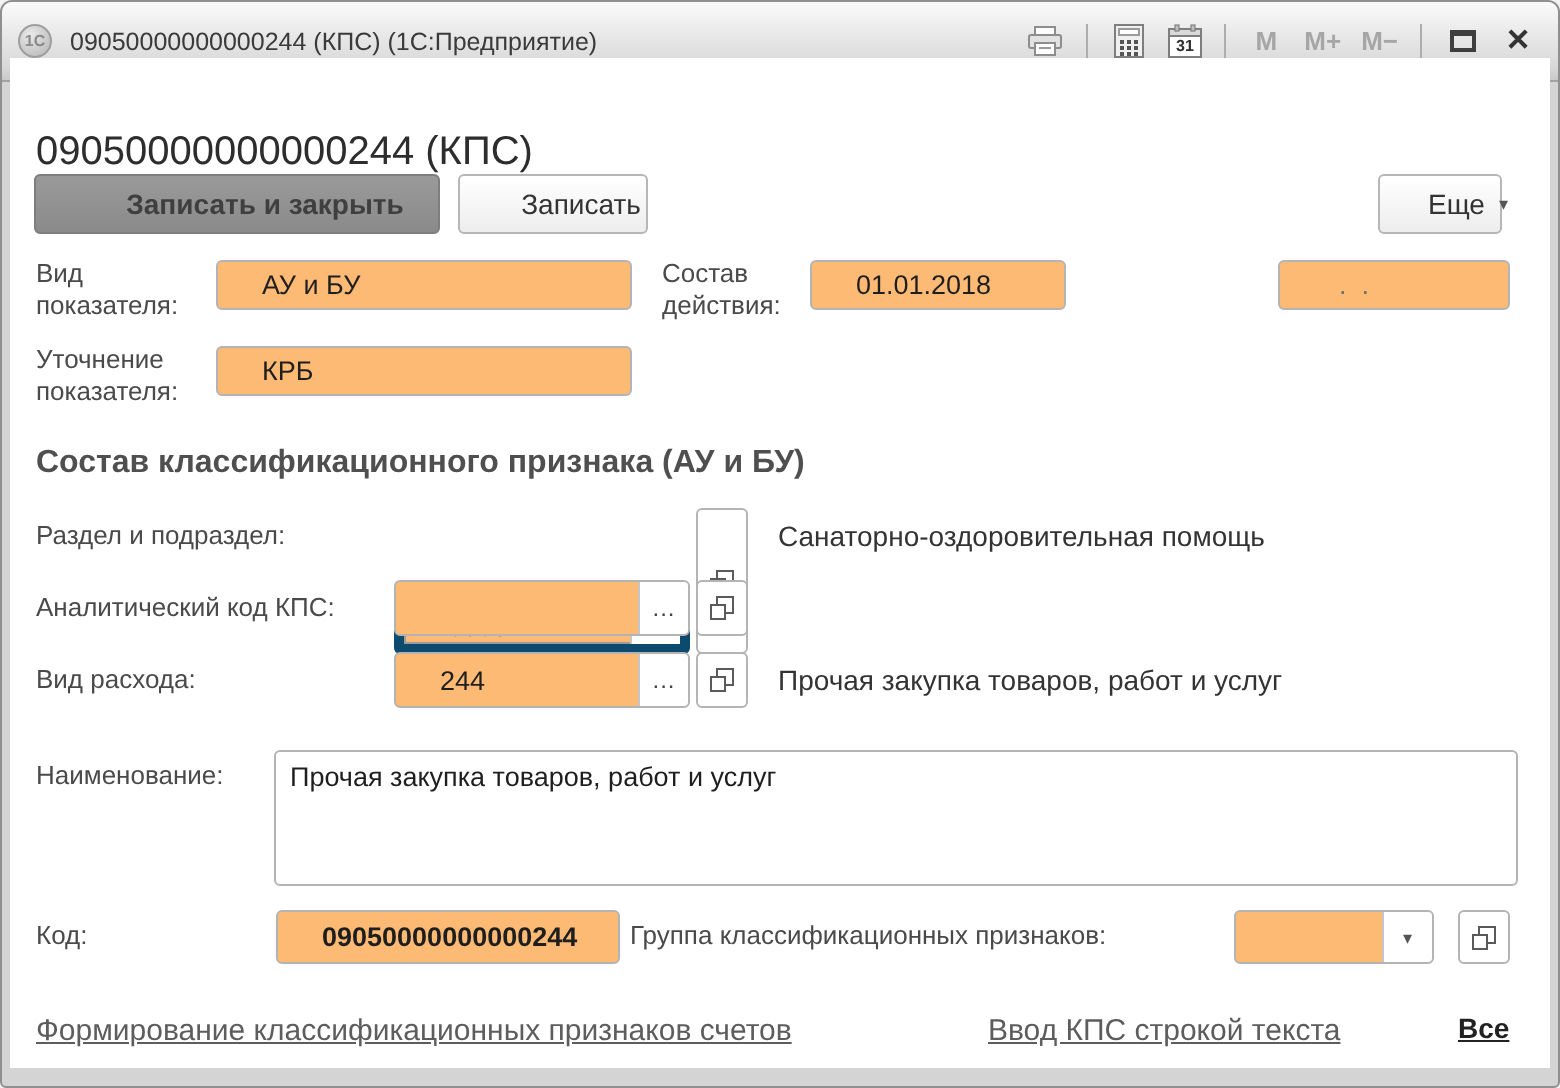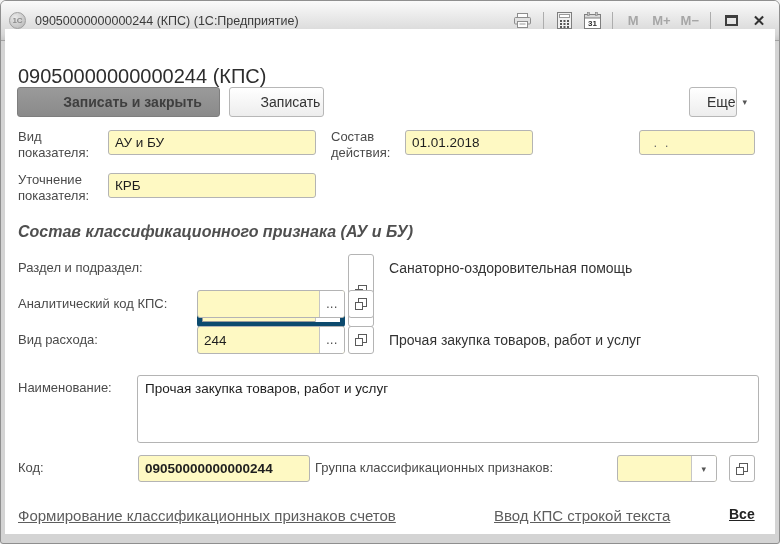--- a/index.html
+++ b/index.html
@@ -32,25 +32,25 @@
   .heading { position:absolute; left:13px; top:12px; font-size:20px; color:#2d2d2d;margin-top:24px; }
 
   .btn { position:absolute; height:30px; border-radius:3px; font-size:14px;
          display:flex; align-items:center; justify-content:center; cursor:pointer; white-space:nowrap;padding-left:28px; }
   .btn-primary { background:linear-gradient(#9a9a9a,#8a8a8a); border:1px solid #7e7e7e;
                  color:#3f3f3f; font-weight:bold; }
   .btn-normal { background:linear-gradient(#ffffff,#ededed); border:1px solid #b7b7b7; color:#333; }
   .dd-arrow { font-size:9px; color:#555; margin-left:7px; }
 
   .lbl { position:absolute; font-size:13px; color:#4a4a4a; line-height:16px; }
-  .section { position:absolute; font-size:16px; font-weight:bold; color:#4f4f4f;font-style:italic; }
+  .section { position:absolute; font-size:16px; font-weight:bold; color:#4f4f4f; }
   .desc { position:absolute; font-size:14px; color:#333; white-space:nowrap; }
 
-  .box { border:1px solid #b4b4b4; border-radius:3px; background:#fef9c3;
-         display:flex; align-items:stretch; overflow:hidden; }
+  .box { border:1px solid #b4b4b4; border-radius:3px; background:#fdba74;
+         display:flex; align-items:stretch; overflow:hidden;padding-left:16px; }
   .box.abs { position:absolute; }
   .box input { border:none; outline:none; flex:1; min-width:0; font-size:13.5px; color:#1e1e1e;
                padding:0 6px; background:transparent; font-family:inherit; }
   .box input.bold { font-weight:bold; }
   .box input.dim { color:#6e6e6e; }
   .box.focus { border:5px solid #0c4a6e; box-shadow: inset 0 0 0 1px #9b9b9b; margin-top: 45px; }
   .dots-btn { width:25px; border-left:1px solid #c6c6c6; display:flex; align-items:center;
               justify-content:center; font-size:12px; color:#444; cursor:pointer;
               background:#fff; letter-spacing:0.5px; }
   .combo-btn { font-size:9px; color:#555; }
@@ -120,21 +120,21 @@
       </div>
     </div>
   </div>
 
   <div class="content">
 
     <div class="heading">09050000000000244 (КПС)</div>
 
     <div class="btn btn-primary" style="left:12px; top:58px; width:203px">Записать и закрыть</div>
     <div class="btn btn-normal" style="left:224px; top:58px; width:95px">Записать</div>
-    <div class="btn btn-normal" style="left:684px; top:58px; width:48px">
+    <div class="btn btn-normal" style="left:684px; top:58px; width:62px">
       <span>Еще</span>
       <span class="dd-arrow">▾</span>
     </div>
 
     <div class="lbl" style="left:13px; top:100px; width:86px">Вид показателя:</div>
     <div class="box abs" style="left:103px; top:101px; width:208px; height:25px">
       <input value="АУ и БУ" style="">
     </div>
 
     <div class="lbl" style="left:326px; top:100px; width:78px">Состав действия:</div>

